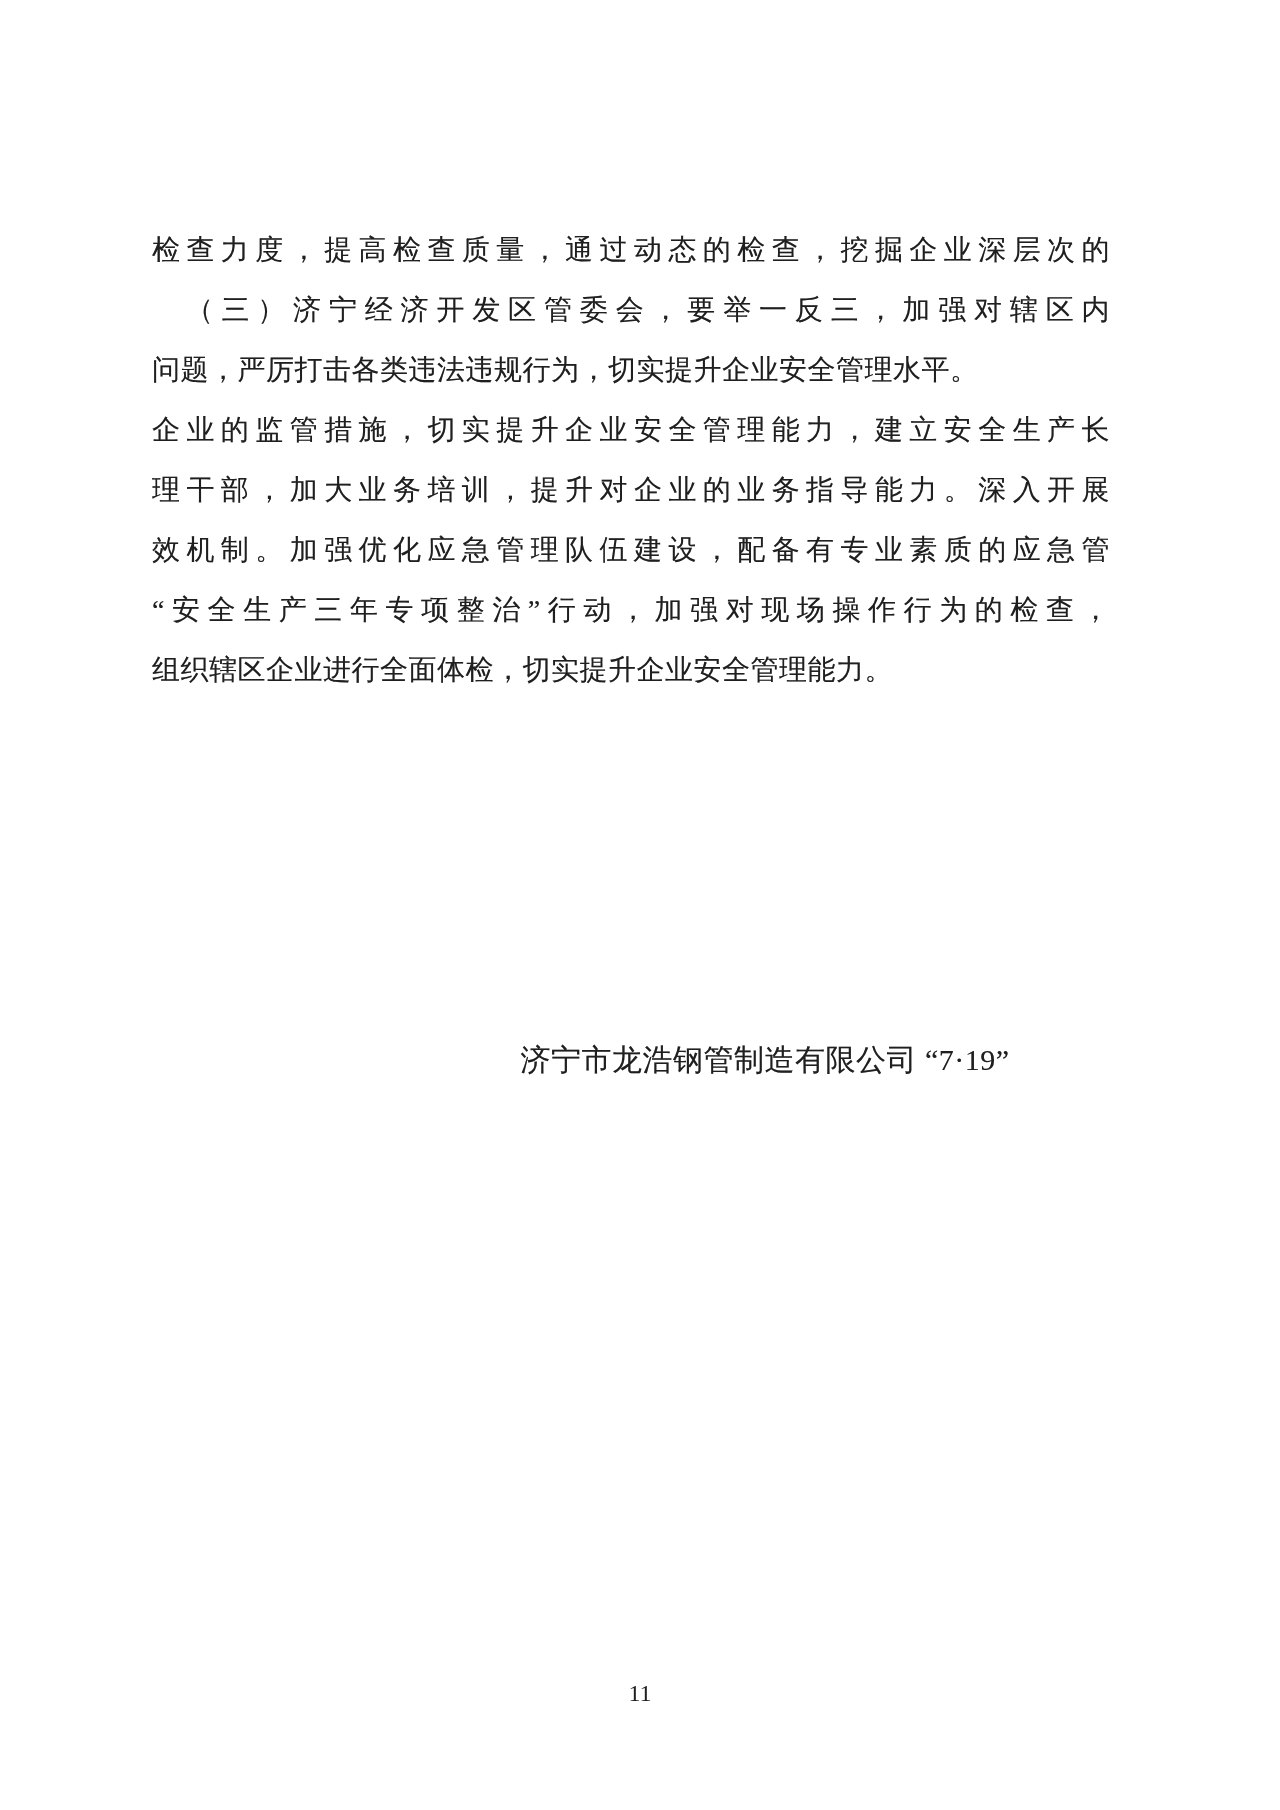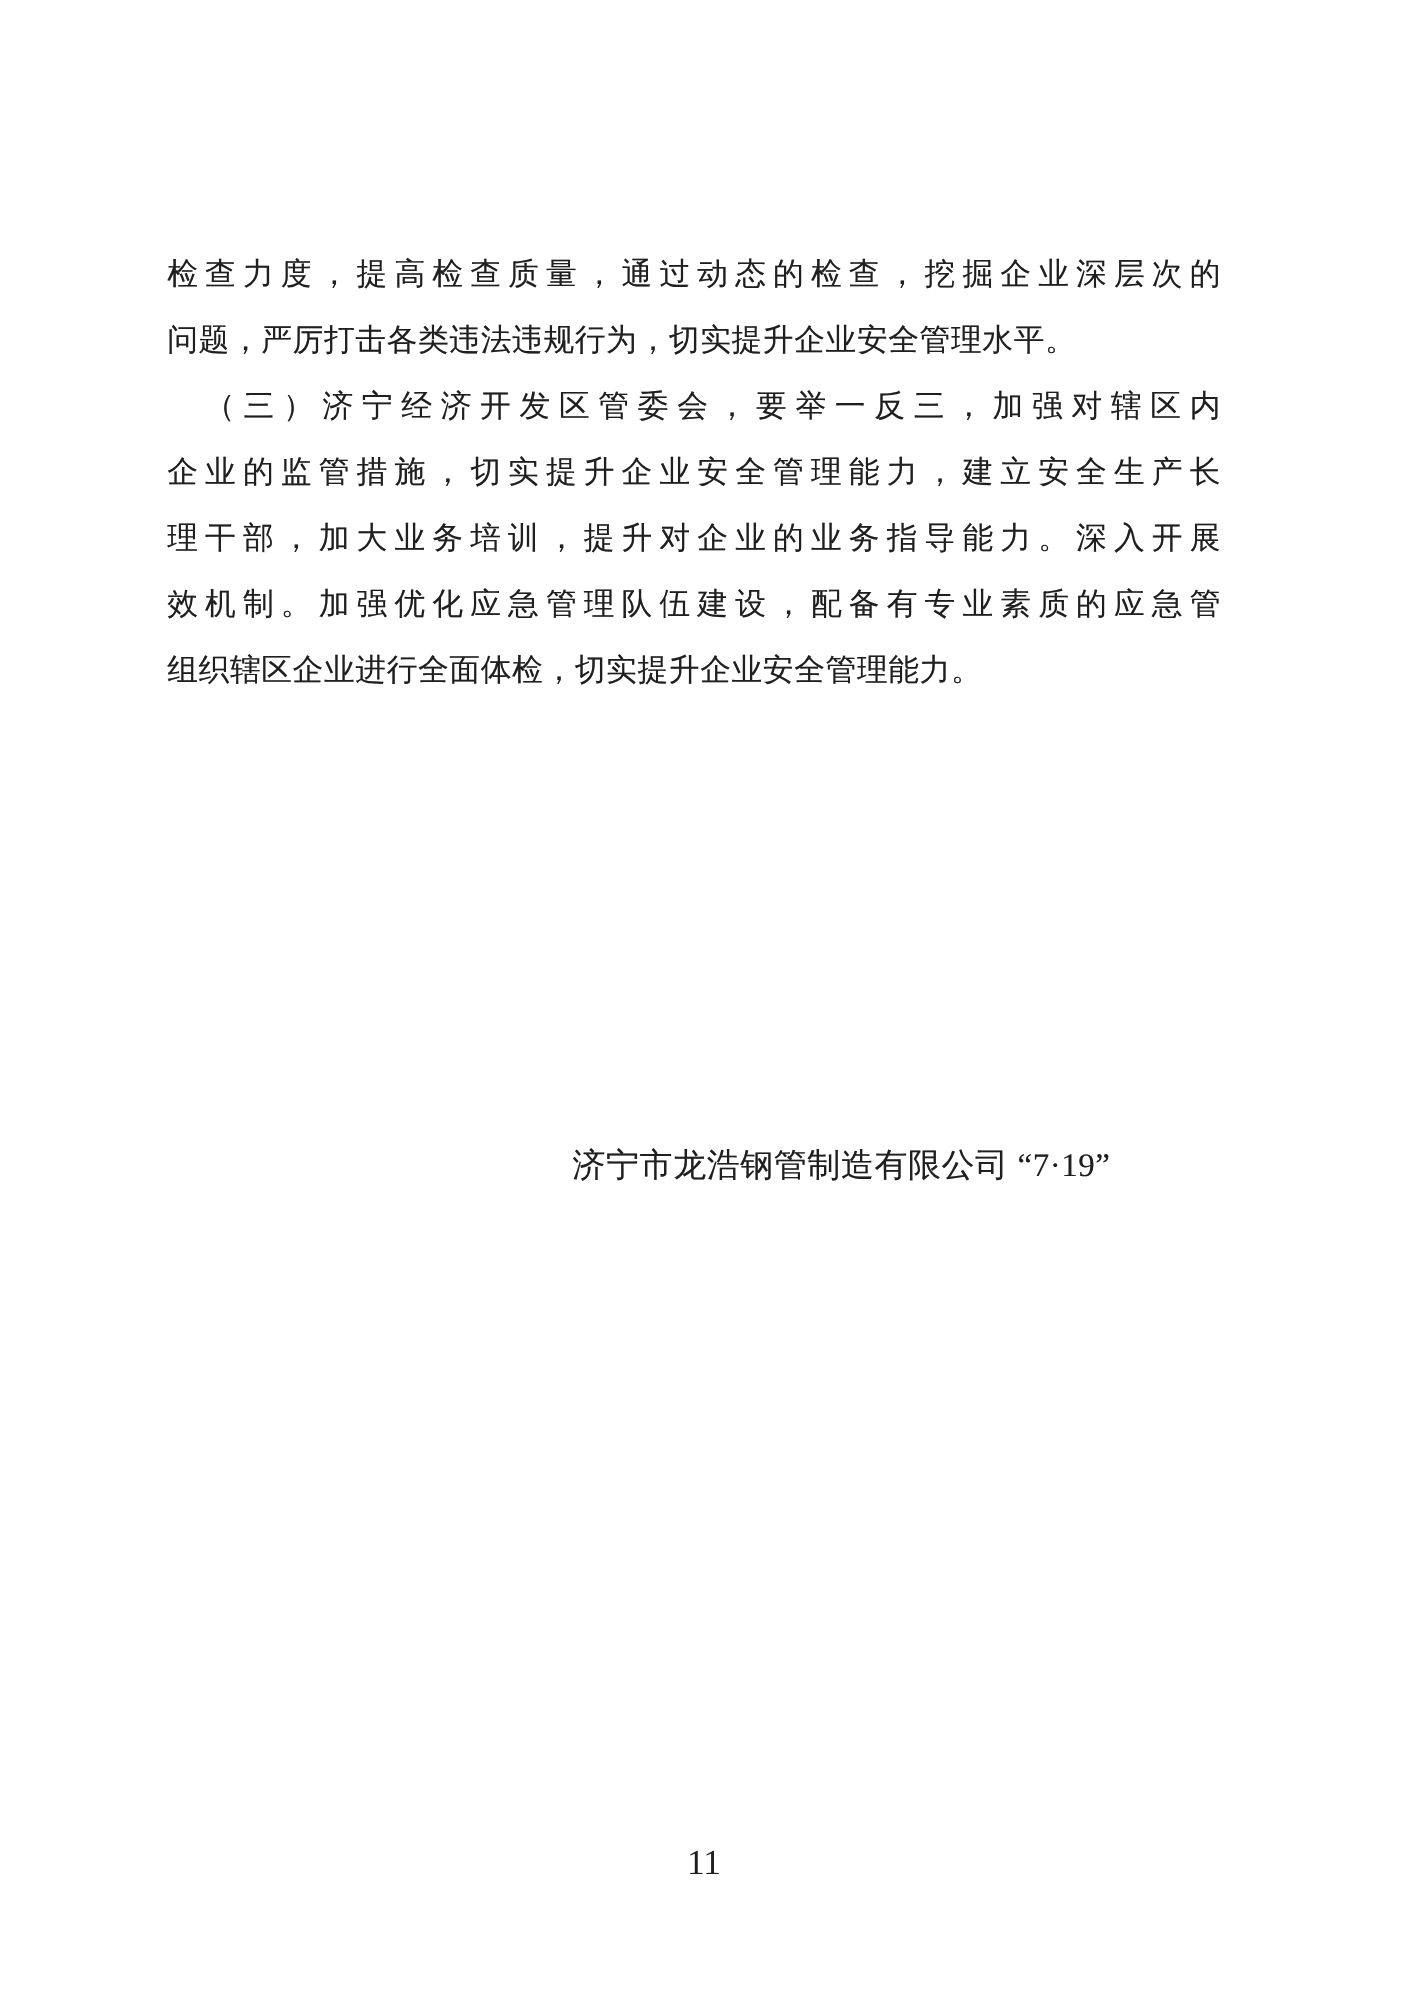--- a/index.html
+++ b/index.html
@@ -46,36 +46,37 @@
     line-height: 63px;
     letter-spacing: 0.5px;
     text-shadow: 0 0 0.6px rgba(40,40,40,0.45);
   }
   .page-number {
     position: absolute;
     top: 1678px;
     left: 0;
     width: 1280px;
     text-align: center;
-    font-size: 32px;
+    font-size: 24px;
     line-height: 30px;
   }
 </style>
 </head>
 <body>
 
 <div class="page">
 
   <div class="body-text">
     <div class="line justify">检查力度，提高检查质量，通过动态的检查，挖掘企业深层次的</div>
+    <div class="line justify indent">（三）济宁经济开发区管委会，要举一反三，加强对辖区内</div>
     <div class="line">问题，严厉打击各类违法违规行为，切实提升企业安全管理水平。</div>
-    <div class="line justify indent">（三）济宁经济开发区管委会，要举一反三，加强对辖区内</div>
     <div class="line justify">企业的监管措施，切实提升企业安全管理能力，建立安全生产长</div>
     <div class="line justify">理干部，加大业务培训，提升对企业的业务指导能力。深入开展</div>
     <div class="line justify">效机制。加强优化应急管理队伍建设，配备有专业素质的应急管</div>
+    <div class="line justify">“安全生产三年专项整治”行动，加强对现场操作行为的检查，</div>
     <div class="line">组织辖区企业进行全面体检，切实提升企业安全管理能力。</div>
   </div>
 
   <div class="signature-block">
     <div class="line" style="white-space: normal;">济宁市龙浩钢管制造有限公司 “7·19”</div>
   </div>
 
   <div class="page-number">11</div>
 
 </div>

